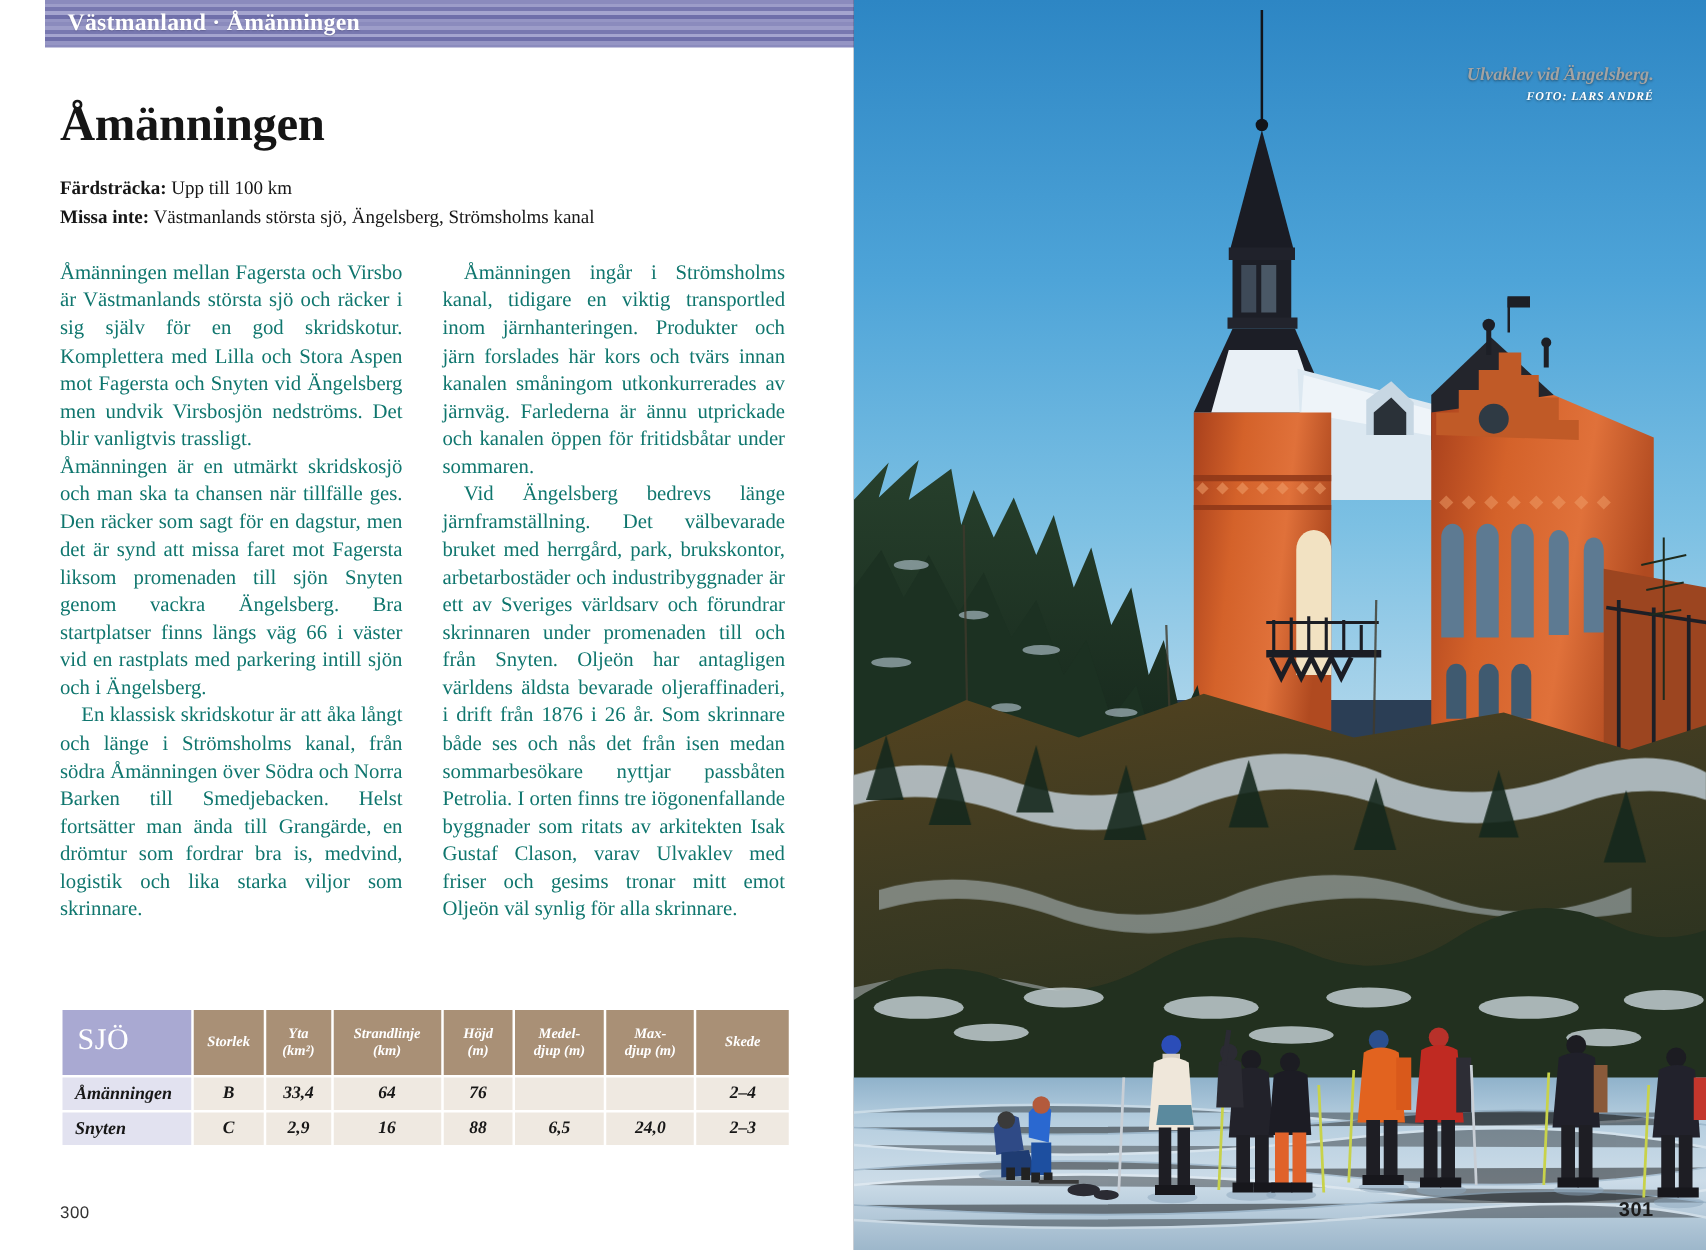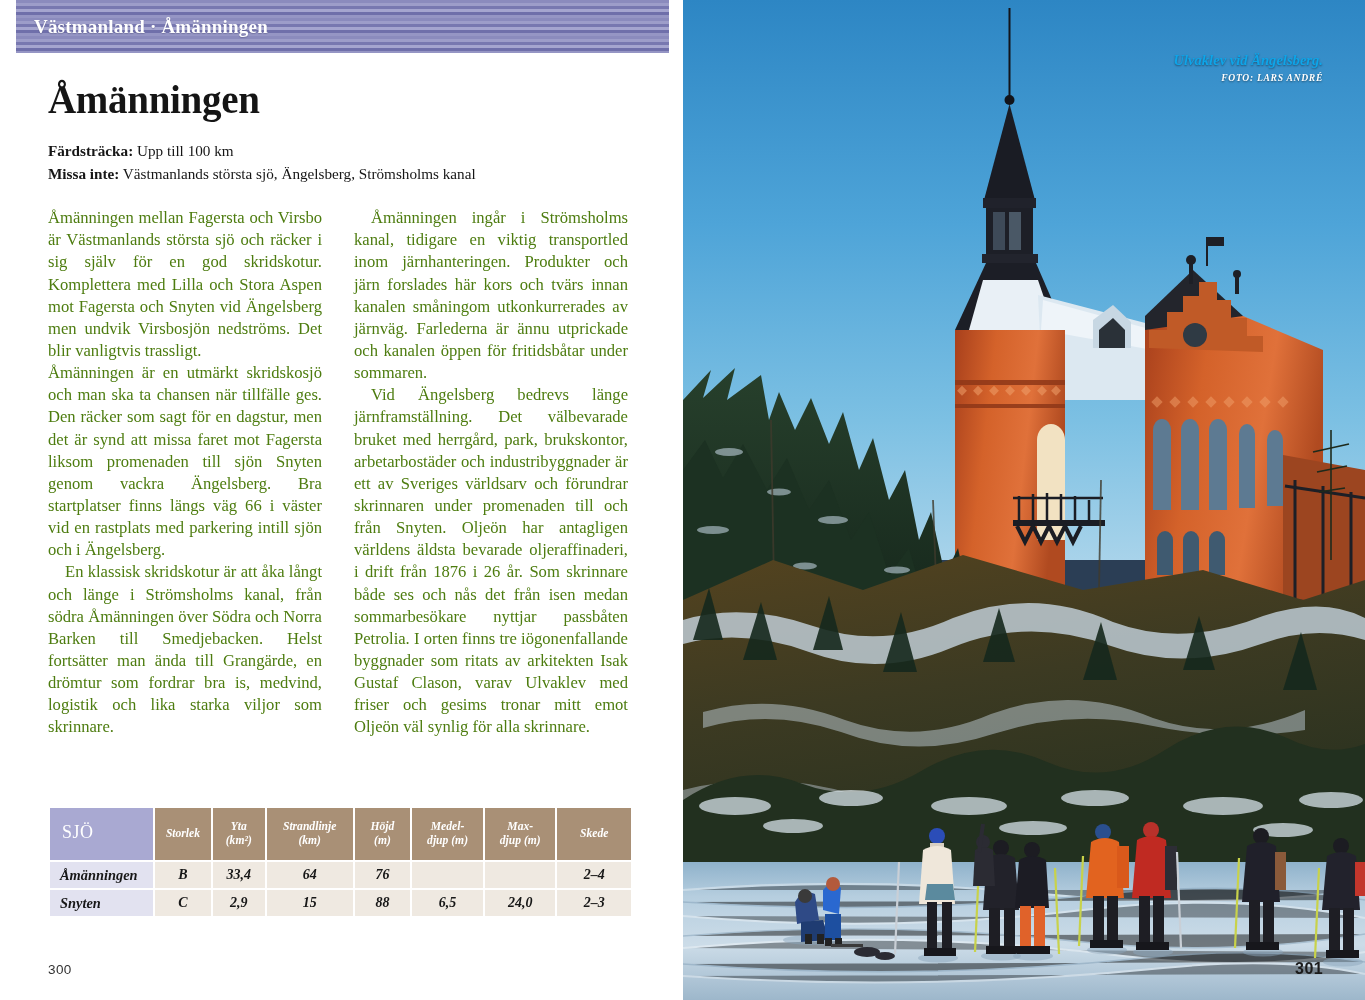--- a/index.html
+++ b/index.html
@@ -23,24 +23,24 @@
   .page-left {
     position: relative;
     width: 683px;
     height: 1000px;
     background: #ffffff;
     flex: 0 0 683px;
   }
 
   .running-head {
     position: absolute;
-    left: 16px;
+    left: 36px;
     top: 0px;
     width: 653px;
-    height: 53px;
+    height: 38px;
     background:
       repeating-linear-gradient(
         to bottom,
         #8b8bbd 0px, #8b8bbd 3px,
         #9d9dc9 3px, #9d9dc9 6px,
         #7878b0 6px, #7878b0 9px,
         #a5a5cf 9px, #a5a5cf 12px,
         #6f6faa 12px, #6f6faa 15px,
         #9595c4 15px, #9595c4 18px
       );
@@ -86,21 +86,21 @@
   .cols {
     display: flex;
     gap: 32px;
     margin-top: 6px;
   }
   .col { width: 274px; }
 
   .body-p {
     font-size: 16.6px;
     line-height: 1.335;
-    color: #4d7c0f;
+    color: #0f766e;
     text-align: justify;
     hyphens: none;
   }
   .body-p.indent { text-indent: 17px; }
 
   .sub-head {
     font-family: "Liberation Serif", serif;
     font-weight: bold;
     font-size: 16.8px;
     color: #111111;
@@ -118,21 +118,21 @@
     border-spacing: 2px;
     font-family: "Liberation Serif", serif;
   }
   .lake-table th, .lake-table td {
     padding: 0;
     vertical-align: middle;
   }
   .th-name {
     background: #a9a9d2;
     color: #ffffff;
-    font-size: 18px;
+    font-size: 24px;
     font-weight: normal;
     text-align: left;
     padding: 0 0 3px 12px !important;
     height: 52px;
     width: 104px;
     letter-spacing: 0.5px;
   }
   .th-num {
     background: #a99076;
     color: #ffffff;
@@ -189,21 +189,21 @@
 
   .photo-caption {
     position: absolute;
     right: 42px;
     top: 52px;
     text-align: right;
     z-index: 9;
     pointer-events: none;
   }
   .caption-main {
-    color: #0ea5e9;
+    color: #a3a3a3;
     font-family: "Liberation Serif", serif;
     font-style: italic;
     font-weight: bold;
     font-size: 14.6px;
     text-shadow: 0 1px 2px rgba(0,0,0,0.45);
     display: block;
   }
   .caption-credit {
     color: #ffffff;
     font-family: "Liberation Serif", serif;
@@ -312,21 +312,21 @@
           <td class="td-num">64</td>
           <td class="td-num">76</td>
           <td class="td-num"></td>
           <td class="td-num"></td>
           <td class="td-num">2–4</td>
         </tr>
         <tr>
           <td class="td-name">Snyten</td>
           <td class="td-num">C</td>
           <td class="td-num">2,9</td>
-          <td class="td-num">15</td>
+          <td class="td-num">16</td>
           <td class="td-num">88</td>
           <td class="td-num">6,5</td>
           <td class="td-num">24,0</td>
           <td class="td-num">2–3</td>
         </tr>
       </tbody>
     </table>
 
     <div class="folio-left">300</div>
   </div>

